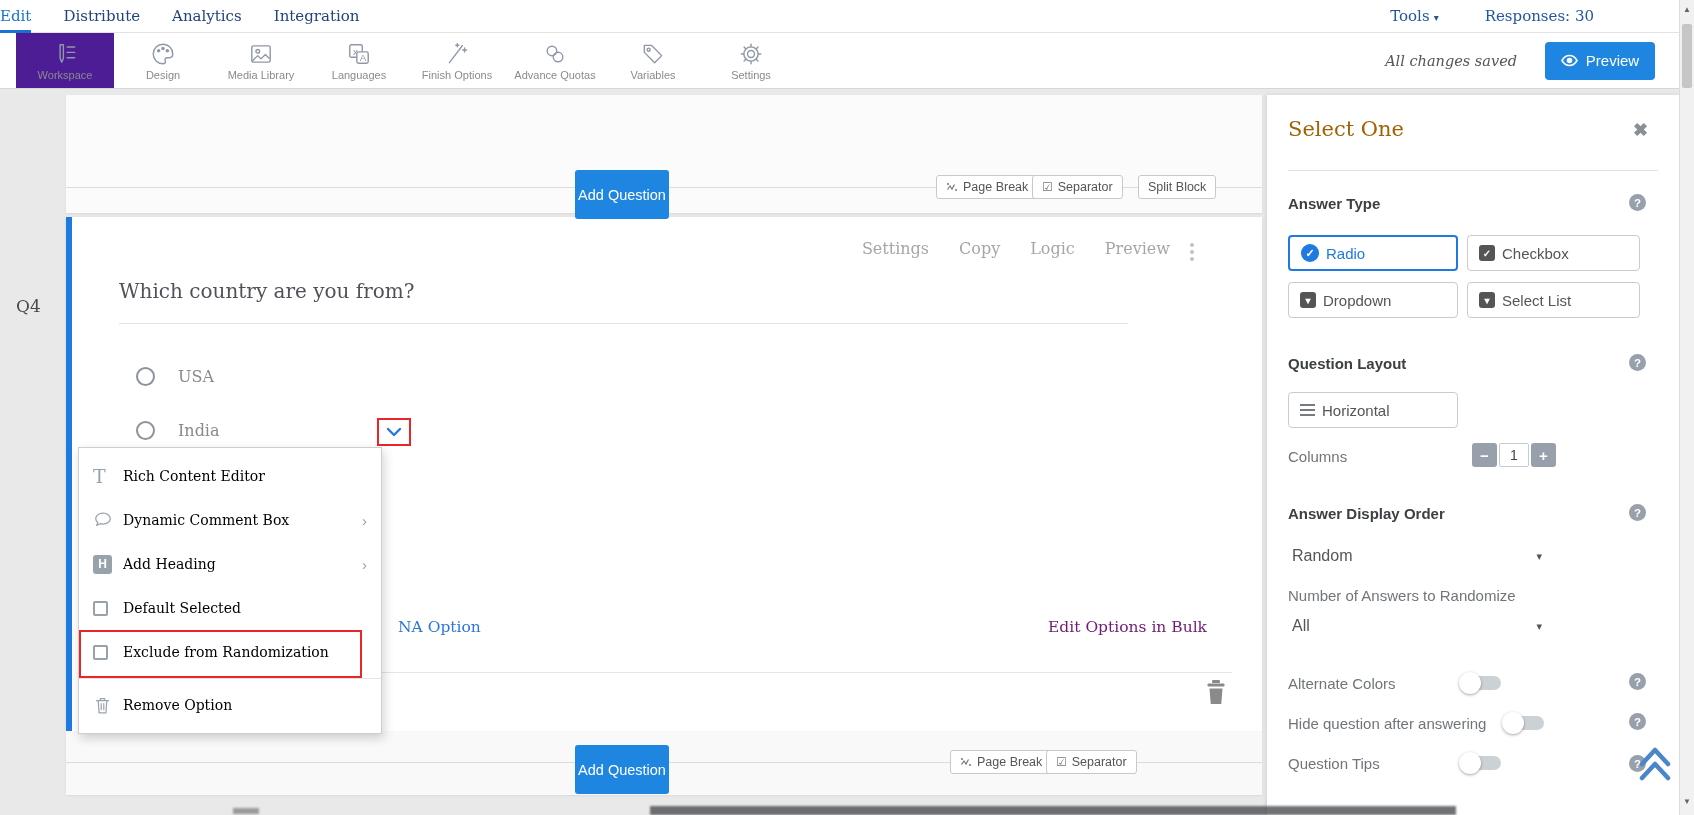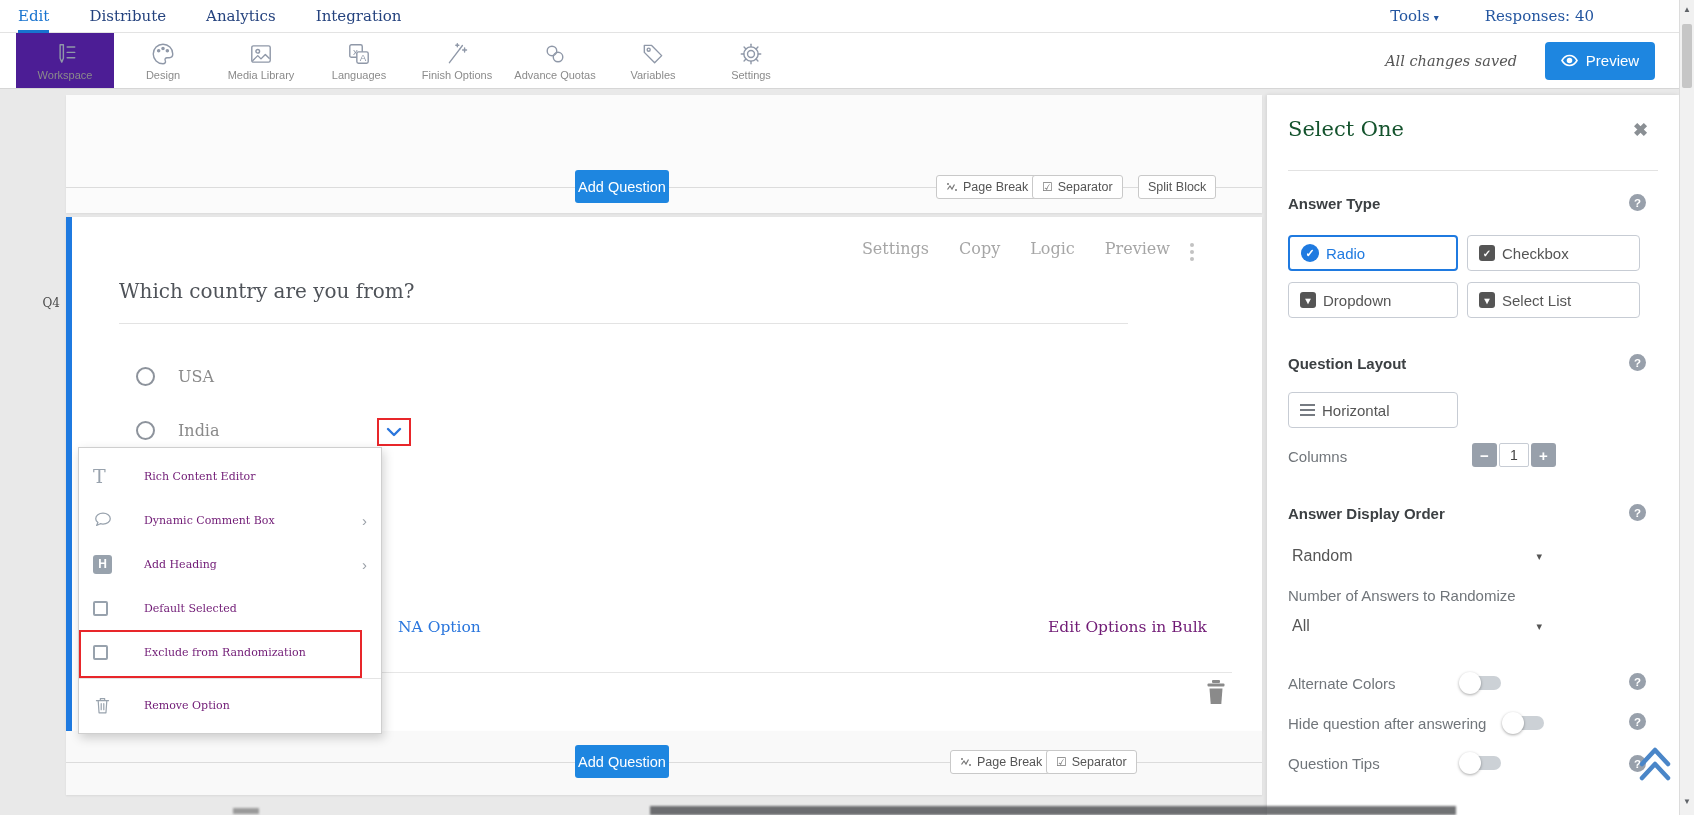--- a/index.html
+++ b/index.html
@@ -1,20 +1,20 @@
 <!DOCTYPE html>
 <html><head>
 <meta charset="utf-8">
 <style>
   html,body{margin:0;padding:0}
   body{width:1694px;height:815px;background:#e9e9e9;font-family:"Liberation Sans",sans-serif;overflow:hidden;position:relative}
 
   
   .navbar{position:absolute;top:0;left:0;width:1694px;height:33px;background:#fff;border-bottom:1px solid #e3e3e3;box-sizing:border-box;display:flex;align-items:center;justify-content:space-between;z-index:30}
-  .nav-left{display:flex;gap:40px;margin-left:18px;align-items:center}
+  .nav-left{display:flex;gap:32px;align-items:center}
   .nav-item{font-family:"DejaVu Serif",serif;font-size:15px;color:#24427e;cursor:pointer;position:relative}
   .nav-item.active{color:#1773cf}
   .nav-item.active::after{content:"";position:absolute;left:0;right:0;bottom:-8px;height:3px;background:#1773cf}
   .nav-right{display:flex;gap:46px;margin-right:100px;align-items:center}
   .nav-tools,.nav-resp{font-family:"DejaVu Serif",serif;font-size:15px;color:#2456a0;cursor:pointer}
   .nav-caret{font-size:10px;color:#2456a0;margin-left:4px}
 
   
   .toolbar{position:absolute;top:33px;left:0;width:1694px;height:56px;background:#fff;border-bottom:1px solid #d6d6d6;box-sizing:border-box;display:flex;align-items:center;z-index:29}
   .tabs{display:flex;height:55px;margin-left:16px}
@@ -27,21 +27,21 @@
   .url-box{width:413px;height:38px;background:#f3f3f3;border:1px solid #d4d4d4;border-radius:3px;box-sizing:border-box;display:flex;align-items:center;padding:0 30px 0 12px;position:relative;cursor:text}
   .url-text{font-family:"DejaVu Serif",serif;font-size:14.5px;color:#3c3c3c;white-space:nowrap;overflow:hidden;width:100%}
   .pencil{position:absolute;right:9px;top:9px;font-size:15px;color:#666}
   .preview-btn{width:110px;height:38px;background:#1e86e0;border-radius:4px;color:#fff;font-size:15px;display:flex;align-items:center;justify-content:center;gap:8px;cursor:pointer}
   .preview-btn svg{width:17px;height:13px;stroke:#fff;fill:none;stroke-width:1.6}
 
   
   .main{position:absolute;left:66px;top:95px;width:1196px;z-index:5}
   .top-block{position:absolute;left:0;top:0;width:1196px;height:118px;background:#fbfbfb;box-shadow:0 1px 2px rgba(0,0,0,.07)}
   .hline{position:absolute;left:0;width:100%;height:1px;background:#dcdcdc}
-  .add-q{position:absolute;width:94px;height:33px;background:#1e86e0;border-radius:3px;color:#fff;font-size:14.5px;display:flex;align-items:center;justify-content:center;cursor:pointer;z-index:3}
+  .add-q{position:absolute;width:94px;height:49px;background:#1e86e0;border-radius:3px;color:#fff;font-size:14.5px;display:flex;align-items:center;justify-content:center;cursor:pointer;z-index:3}
   .mini-btn{position:absolute;height:24px;background:#fff;border:1px solid #c9c9c9;border-radius:3px;display:flex;align-items:center;gap:5px;padding:0 9px;font-size:12.5px;color:#555;cursor:pointer;z-index:3;box-sizing:border-box}
   .mini-ic{color:#777;font-size:12px;line-height:1}
 
   
   .q-card{position:absolute;left:0;top:122px;width:1196px;height:514px;background:#fff;border-left:6px solid #1f7ae0;box-sizing:border-box;box-shadow:0 1px 3px rgba(0,0,0,.08)}
   .q-actions{position:absolute;top:22px;right:92px;display:flex;gap:30px}
   .q-action{font-family:"DejaVu Serif",serif;font-size:16px;color:#a6a6a6;cursor:pointer}
   .kebab{position:absolute;top:24px;right:66px;display:flex;flex-direction:column;gap:3px;cursor:pointer;padding:2px}
   .kebab i{width:4px;height:4px;border-radius:50%;background:#c2c2c2;display:block}
   .q-title{position:absolute;left:47px;top:62px;font-family:"DejaVu Serif",serif;font-size:20px;color:#4f5359}
@@ -52,35 +52,35 @@
   .na-link{position:absolute;left:326px;top:401px;font-family:"DejaVu Serif",serif;font-size:15.5px;color:#2a76dd;cursor:pointer}
   .bulk-link{position:absolute;right:55px;top:401px;font-family:"DejaVu Serif",serif;font-size:15.5px;color:#701a75;cursor:pointer}
   .card-divider{position:absolute;left:47px;right:30px;top:455px;height:1px;background:#e6e6e6}
   .card-trash{position:absolute;right:34px;top:462px;width:24px;height:26px;cursor:pointer}
 
   
   .menu{position:absolute;left:12px;top:352px;width:304px;background:#fff;border:1px solid #cfcfcf;box-shadow:2px 4px 10px rgba(0,0,0,.18);box-sizing:border-box;padding:6px 0;z-index:10}
   .menu-item{height:44px;display:flex;align-items:center;padding:0 14px;cursor:pointer}
   .menu-ico{width:30px;display:flex;align-items:center;justify-content:flex-start;color:#98a2ad}
   .menu-ico svg{stroke:#98a2ad;fill:none;stroke-width:1.4;stroke-linecap:round;stroke-linejoin:round}
-  .menu-label{font-family:"DejaVu Serif",serif;font-size:11px;color:#701a75;flex:1;margin-left:21px}
+  .menu-label{font-family:"DejaVu Serif",serif;font-size:14px;color:#000000;flex:1;margin-left:0}
   .menu-sub{color:#9aa0a8;font-size:15px}
   .menu-divider{height:1px;background:#e4e4e4;margin:4px 0}
   .cbx{width:15px;height:15px;border:2px solid #98a2ad;border-radius:2px;box-sizing:border-box}
   .h-ico{width:19px;height:19px;background:#98a2ad;border-radius:3px;color:#fff;font-size:12px;font-weight:bold;display:flex;align-items:center;justify-content:center}
   .t-ico{font-family:"DejaVu Serif",serif;font-size:19px;color:#98a2ad;line-height:1}
   .red-frame{position:absolute;left:0;top:182px;width:283px;height:48px;border:2px solid #e8262a;box-sizing:border-box;pointer-events:none;z-index:11}
 
   .bottom-strip{position:absolute;left:0;top:636px;width:1196px;height:64px;background:#f9f9f9;box-shadow:0 1px 2px rgba(0,0,0,.07)}
 
-  .q-num{position:absolute;left:16px;top:296px;width:44px;text-align:right;font-family:"DejaVu Serif",serif;font-size:12px;color:#4a4a4a;z-index:4}
+  .q-num{position:absolute;left:16px;top:296px;width:44px;text-align:left;font-family:"DejaVu Serif",serif;font-size:17px;color:#4a4a4a;z-index:4}
 
   
   .panel{position:absolute;left:1267px;top:95px;width:412px;height:720px;background:#fff;box-shadow:-1px 0 4px rgba(0,0,0,.10);box-sizing:border-box;z-index:15}
-  .panel-title{position:absolute;left:21px;top:22px;font-family:"DejaVu Serif",serif;font-size:21px;color:#14532d}
+  .panel-title{position:absolute;left:21px;top:22px;font-family:"DejaVu Serif",serif;font-size:21px;color:#a16207}
   .panel-close{position:absolute;right:31px;top:24px;font-size:18px;color:#8a8f94;font-weight:bold;cursor:pointer}
   .panel-divider{position:absolute;left:21px;right:21px;top:75px;height:1px;background:#e2e2e2}
   .sec-label{position:absolute;left:21px;font-size:15px;font-weight:bold;color:#3c4043}
   .plain-label{position:absolute;left:21px;font-size:15px;color:#70757a}
   .help{width:17px;height:17px;border-radius:50%;background:#98a0ab;color:#fff;font-size:11.5px;font-weight:bold;display:flex;align-items:center;justify-content:center;cursor:pointer}
   .help.abs{position:absolute;right:33px}
   .grid2{position:absolute;left:21px;display:grid;grid-template-columns:170px 173px;gap:11px 9px}
   .type-btn{height:36px;border:1px solid #c7ccd4;border-radius:4px;background:#fff;display:flex;align-items:center;padding:0 11px;gap:7px;font-size:15px;color:#555;box-sizing:border-box;cursor:pointer}
   .type-btn.selected{border:2px solid #1f7ae0;color:#1f7ae0}
   .ico-radio{width:18px;height:18px;border-radius:50%;background:#1f7ae0;color:#fff;font-size:11px;font-weight:bold;display:flex;align-items:center;justify-content:center;flex:none}
@@ -116,21 +116,21 @@
 
 <div class="navbar">
   <div class="nav-left">
     <span class="nav-item active">Edit</span>
     <span class="nav-item">Distribute</span>
     <span class="nav-item">Analytics</span>
     <span class="nav-item">Integration</span>
   </div>
   <div class="nav-right">
     <span class="nav-tools"><span>Tools</span><span class="nav-caret">▾</span></span>
-    <span class="nav-resp">Responses: 40</span>
+    <span class="nav-resp">Responses: 30</span>
   </div>
 </div>
 
 <div class="toolbar">
   <div class="tabs">
     <div class="tab active">
       <svg viewBox="0 0 24 24">
           <path d="M7.5 3.5h3v12.5L9 19.5l-1.5-3.5z"></path>
           <line x1="14" y1="5.5" x2="21" y2="5.5"></line>
           <line x1="14" y1="10.5" x2="21" y2="10.5"></line>

